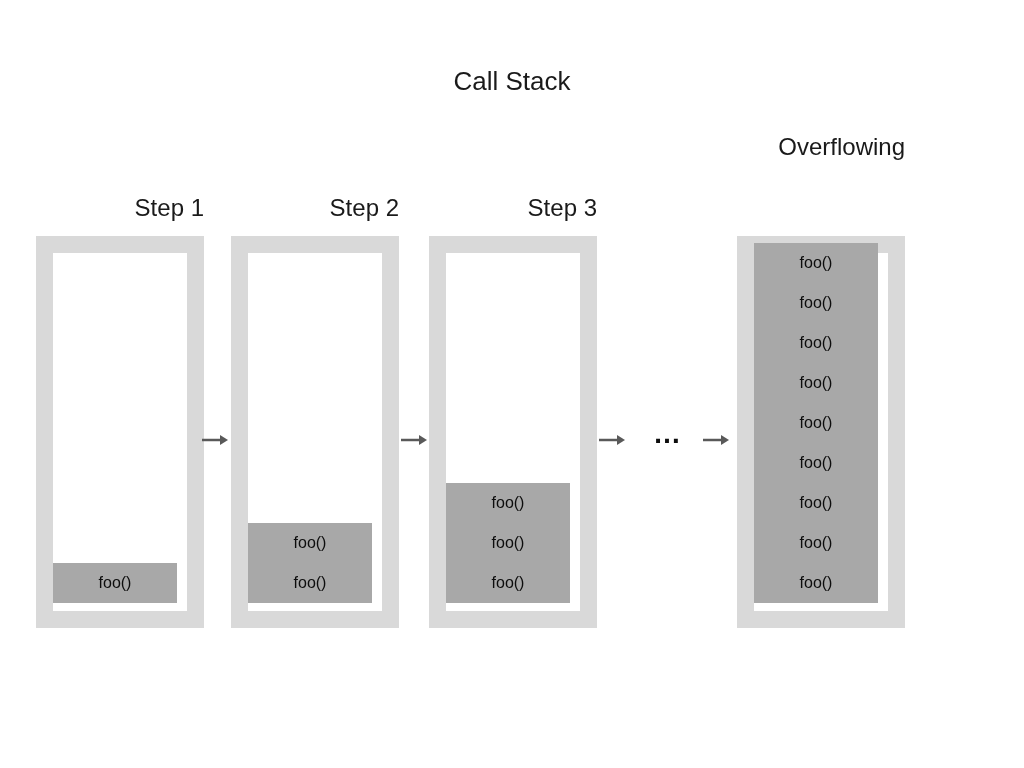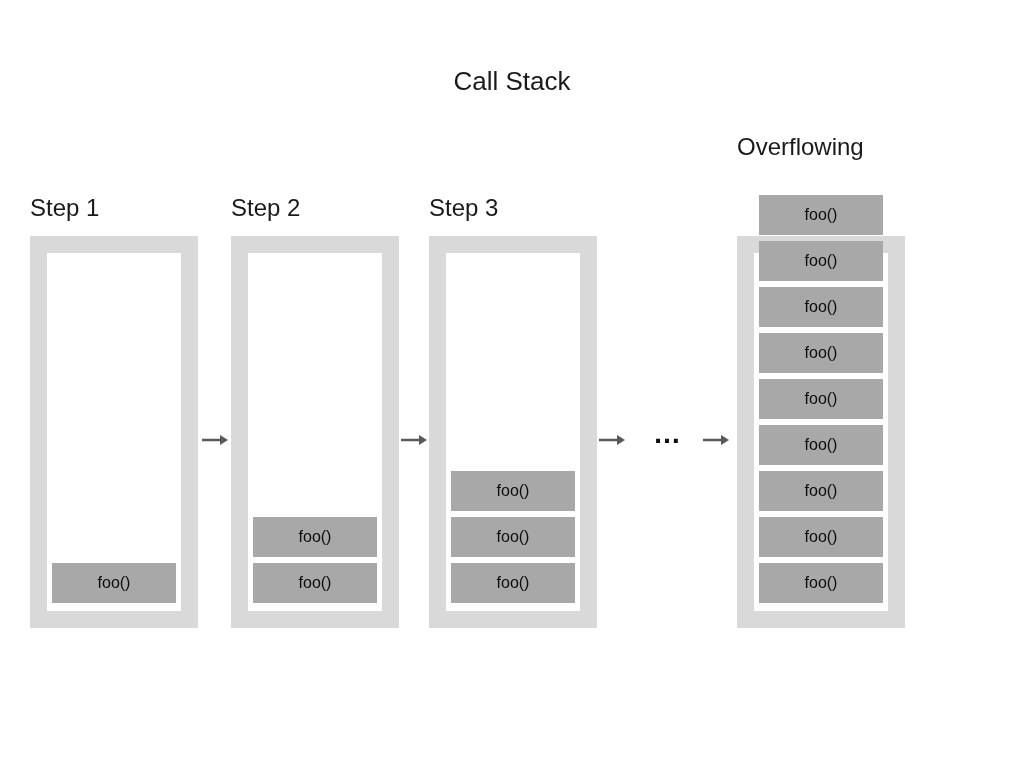--- a/index.html
+++ b/index.html
@@ -23,31 +23,31 @@
     font-size: 26px;
     color: #1a1a1a;
   }
 
   .stack-group {
     position: absolute;
     top: 0;
     width: 168px;
     height: 768px;
   }
-  .stack-group.s1 { left: 30px; border-radius: 9px; }
+  .stack-group.s1 { left: 36px; border-radius: 9px; }
   .stack-group.s2 { left: 231px; padding-left: 23px; }
   .stack-group.s3 { left: 429px; border-radius: 15px; }
   .stack-group.s4 { left: 737px; }
 
   .stack-label {
     position: absolute;
     top: 194px;
     left: 0;
     width: 100%;
-    text-align: left;
+    text-align: right;
     font-size: 24px;
     color: #1a1a1a;
     white-space: nowrap;
   }
   .stack-group.s4 .stack-label { top: 133px; }
 
   .stack-outer {
     position: absolute;
     top: 236px;
     left: 0;
@@ -57,22 +57,20 @@
     padding: 17px;
   }
 
   .stack-window {
     width: 134px;
     height: 358px;
     background: #ffffff;
     display: flex;
     flex-direction: column;
     justify-content: flex-end;
-    align-items: center;
-    gap: 6px;
     padding-bottom: 8px;
     overflow: visible;
   }
 
   .stack-frame {
     flex: 0 0 40px;
     width: 124px;
     height: 40px;
     background: #a8a8a8;
     display: flex;

